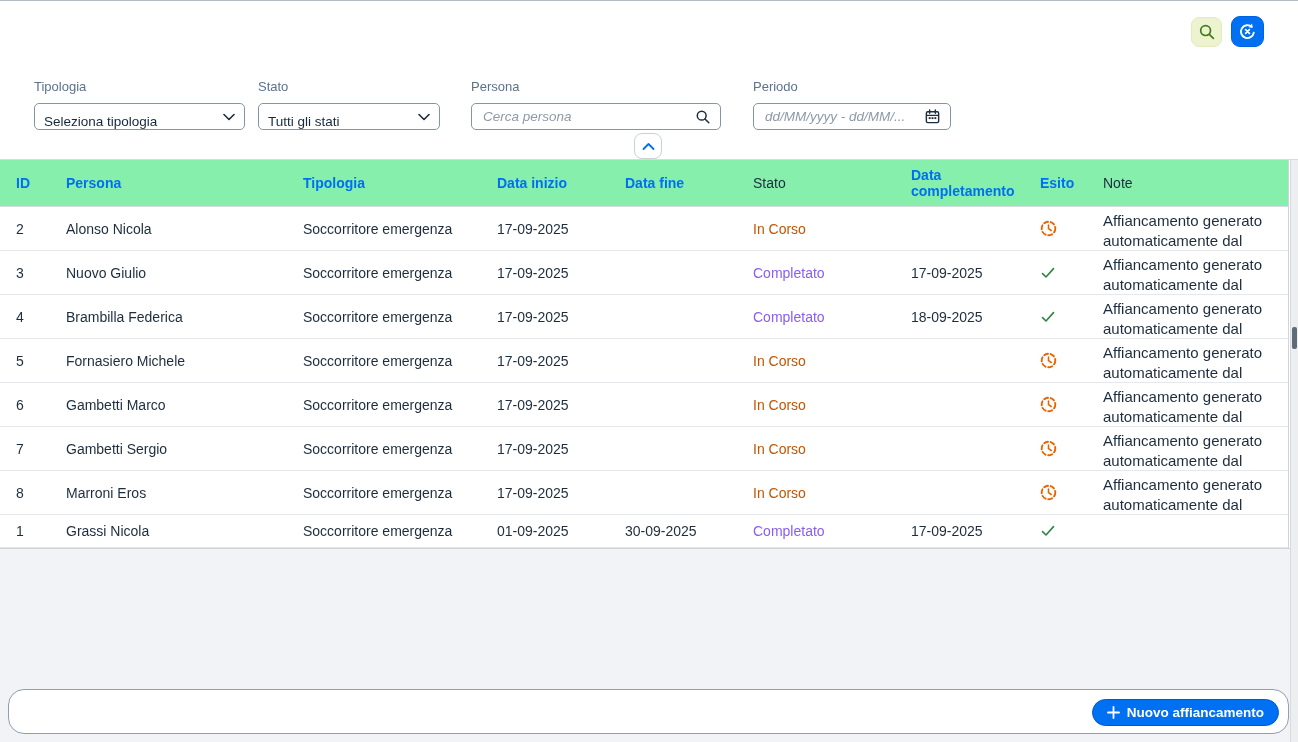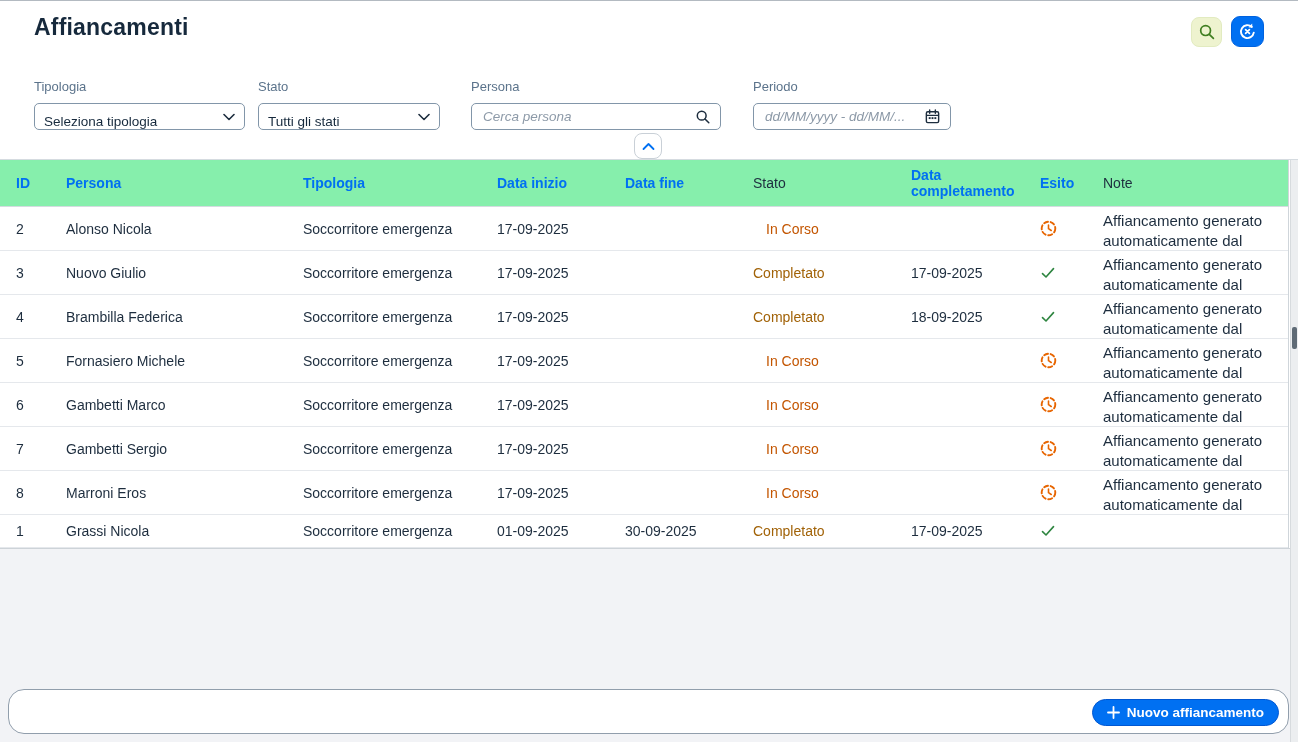--- a/index.html
+++ b/index.html
@@ -35,40 +35,39 @@
   .hc{font-size:14px;font-weight:700;color:#0070f2;line-height:1.15;padding-right:6px;box-sizing:border-box;}
   .hc.dark{color:#1d2d3e;font-weight:400;}
   .w-id{width:50px;} .w-persona{width:237px;} .w-tipologia{width:194px;} .w-inizio{width:128px;}
   .w-fine{width:128px;} .w-stato{width:158px;} .w-comp{width:129px;} .w-esito{width:63px;} .w-note{width:185px;}
   .tbody{position:absolute;left:0;top:206px;width:1288px;background:#fff;}
   .trow{display:flex;align-items:center;height:44px;padding-left:16px;box-sizing:border-box;
         border-bottom:1px solid #e5e8ec;background:#fff;cursor:pointer;}
   .trow.short{height:33px;}
   .cell{font-size:14px;color:#1d2d3e;padding-right:6px;box-sizing:border-box;white-space:nowrap;overflow:hidden;}
   .cell.c-note{font-size:15px;line-height:1.35;white-space:normal;max-height:36px;}
-  .st-orange{color:#c35500;margin-left:13px;} .st-green{color:#a16207;}
+  .st-orange{color:#c35500;} .st-green{color:#8b5cf6;}
   .right-border{position:absolute;left:1288px;top:159px;width:1px;height:389px;background:#cfd5da;}
   
   .lower{position:absolute;left:0;top:547px;width:1298px;height:195px;background:#f2f3f6;border-top:1px solid #cdd3d8;}
   .footer{position:absolute;left:8px;top:688px;width:1281px;height:45px;background:#fff;
           border:1px solid #919eac;border-radius:16px;box-sizing:border-box;z-index:5;}
   .new-btn{position:absolute;right:9px;top:9px;height:27px;border-radius:14px;background:#0070f2;
            border:1px solid #0057d2;color:#fff;font-size:13.5px;font-weight:700;display:flex;
            align-items:center;gap:7px;padding:0 14px;cursor:pointer;
            font-family:"Liberation Sans",sans-serif;justify-content:center;}
   
   .sb-track{position:absolute;right:0;top:159px;width:7px;height:583px;background:#eceef0;border-left:1px solid #d7dbde;}
   .sb-thumb{position:absolute;right:1px;top:167px;width:5px;height:22px;background:#5f6b76;border-radius:2px;cursor:pointer;}
 </style>
 </head>
 <body>
 
 <div class="page">
 
-  <div class="title">Affiancamenti</div>
   <div class="topbtns">
     <button class="btn-search">
       <span style="display:flex;">
         <svg width="18" height="18" viewBox="0 0 18 18">
             <circle cx="7.6" cy="7.6" r="4.9" fill="none" stroke="#3f7e20" stroke-width="1.7"></circle>
             <line x1="11.3" y1="11.3" x2="15.4" y2="15.4" stroke="#3f7e20" stroke-width="1.7" stroke-linecap="round"></line>
           </svg>
       </span>
     </button>
     <button class="btn-reset">

